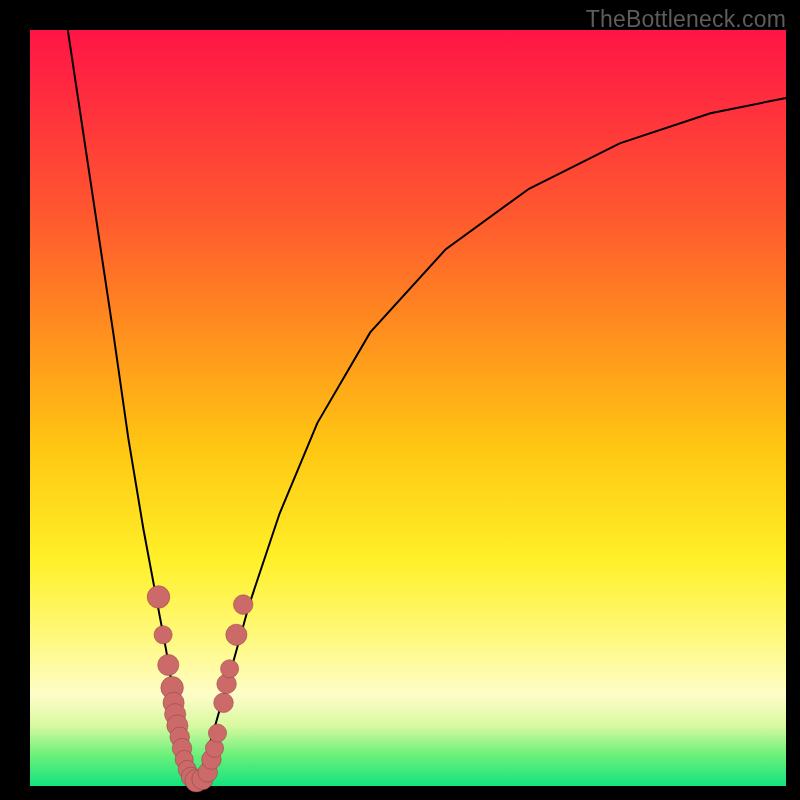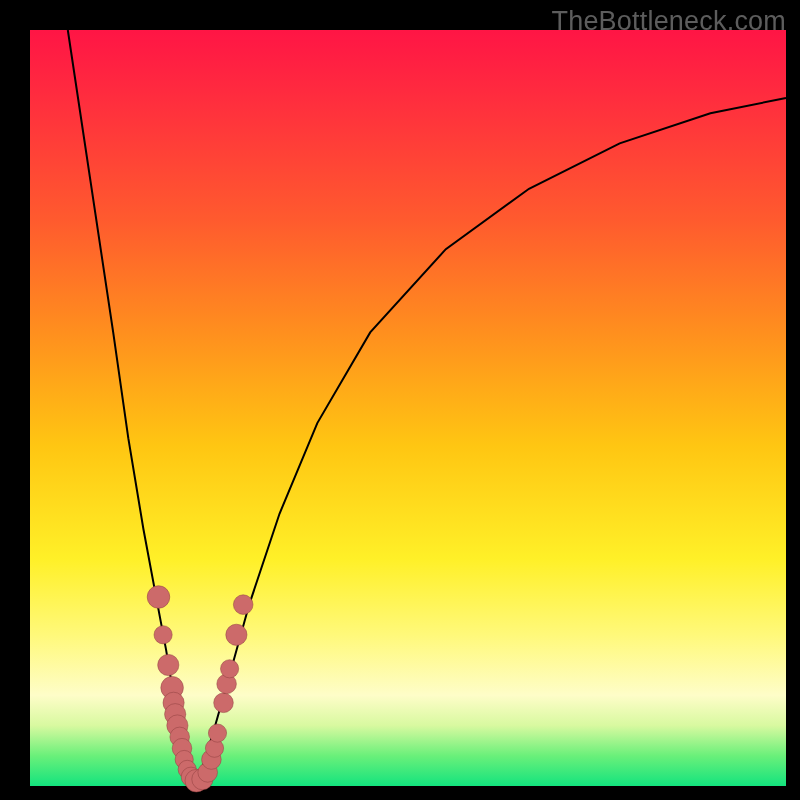--- a/index.html
+++ b/index.html
@@ -37,21 +37,21 @@
       #d8f9a0 92%,
       #6af07a 96%,
       #13e37e 100%
     );
   }
   .attribution {
     position: absolute;
     top: 6px;
     right: 14px;
     color: #5d5d5d;
-    font-size: 27px;
+    font-size: 23px;
     font-weight: 400;
     letter-spacing: 0.2px;
     user-select: none;
   }
   svg.curve-layer {
     position: absolute;
     left: 0;
     top: 0;
     width: 756px;
     height: 756px;

